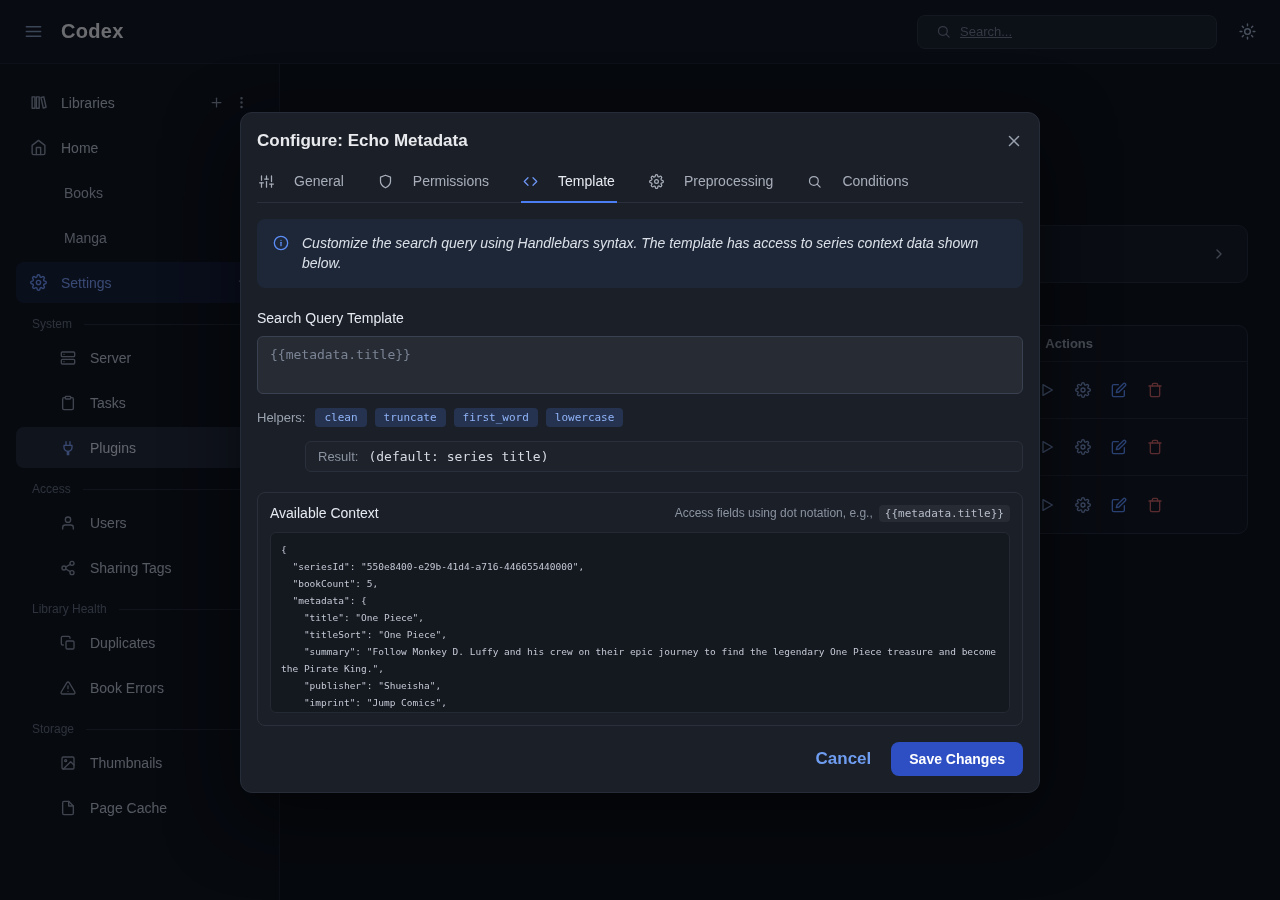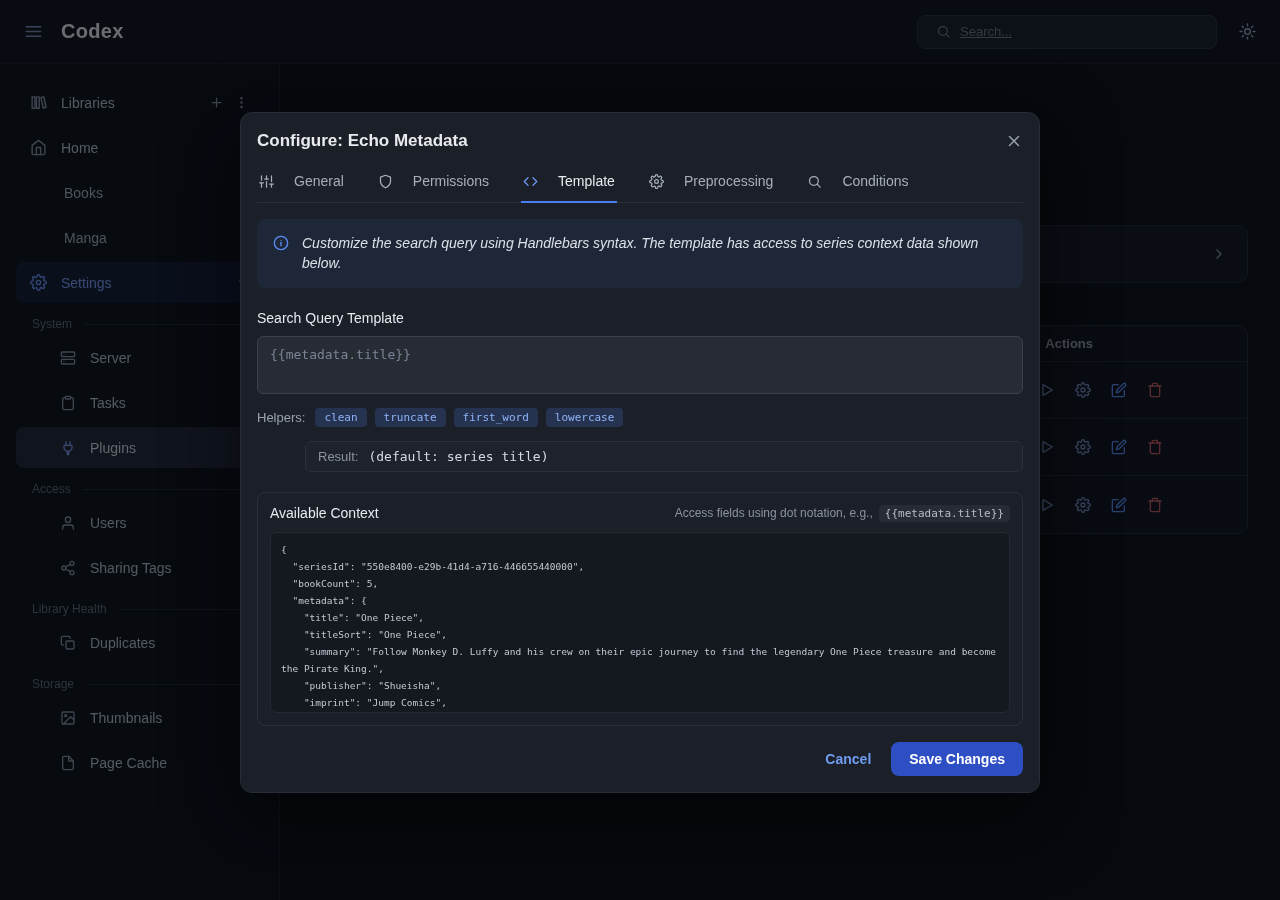--- a/index.html
+++ b/index.html
@@ -155,21 +155,21 @@
     font-family: "DejaVu Sans Mono", "Liberation Mono", monospace; font-size: 11px; color: #b6bdc9;
   }
   .codeblock {
     background: #14181f; border: 1px solid #242a34; border-radius: 6px;
     padding: 8px 10px; height: 181px; overflow: hidden;
     font-family: "DejaVu Sans Mono", "Liberation Mono", monospace; font-size: 9.5px;
     line-height: 17px; color: #c3c9d4; white-space: pre-wrap; word-break: break-word;
   }
   .modal-foot { display: flex; align-items: center; justify-content: flex-end; gap: 20px; padding: 0 16px 20px 16px; }
   .cancel-btn {
-    background: none; border: none; color: #6f9df1; font-size: 14px; font-weight: 600;
+    background: none; border: none; color: #6f9df1; font-size: 17px; font-weight: 600;
     cursor: pointer; font-family: "Liberation Sans", sans-serif;
   }
   .save-btn {
     background: #2e4fc4; border: none; color: #fff; font-size: 14px; font-weight: 600;
     border-radius: 8px; padding: 9px 18px; cursor: pointer; font-family: "Liberation Sans", sans-serif;
   }
 </style>
 </head>
 <body>
 
@@ -418,20 +418,26 @@
 
   <div class="ssection">
     <span>Library Health</span>
       <span class="line"></span>
   </div>
   <div class="srow sub2">
     <svg class="ic">
         <use href="#i-copy"></use>
       </svg>
     <span>Duplicates</span>
+  </div>
+  <div class="srow sub2">
+    <svg class="ic">
+        <use href="#i-alert"></use>
+      </svg>
+    <span>Book Errors</span>
   </div>
 
   <div class="ssection">
     <span>Storage</span>
       <span class="line"></span>
   </div>
   <div class="srow sub2">
     <svg class="ic">
         <use href="#i-image"></use>
       </svg>

